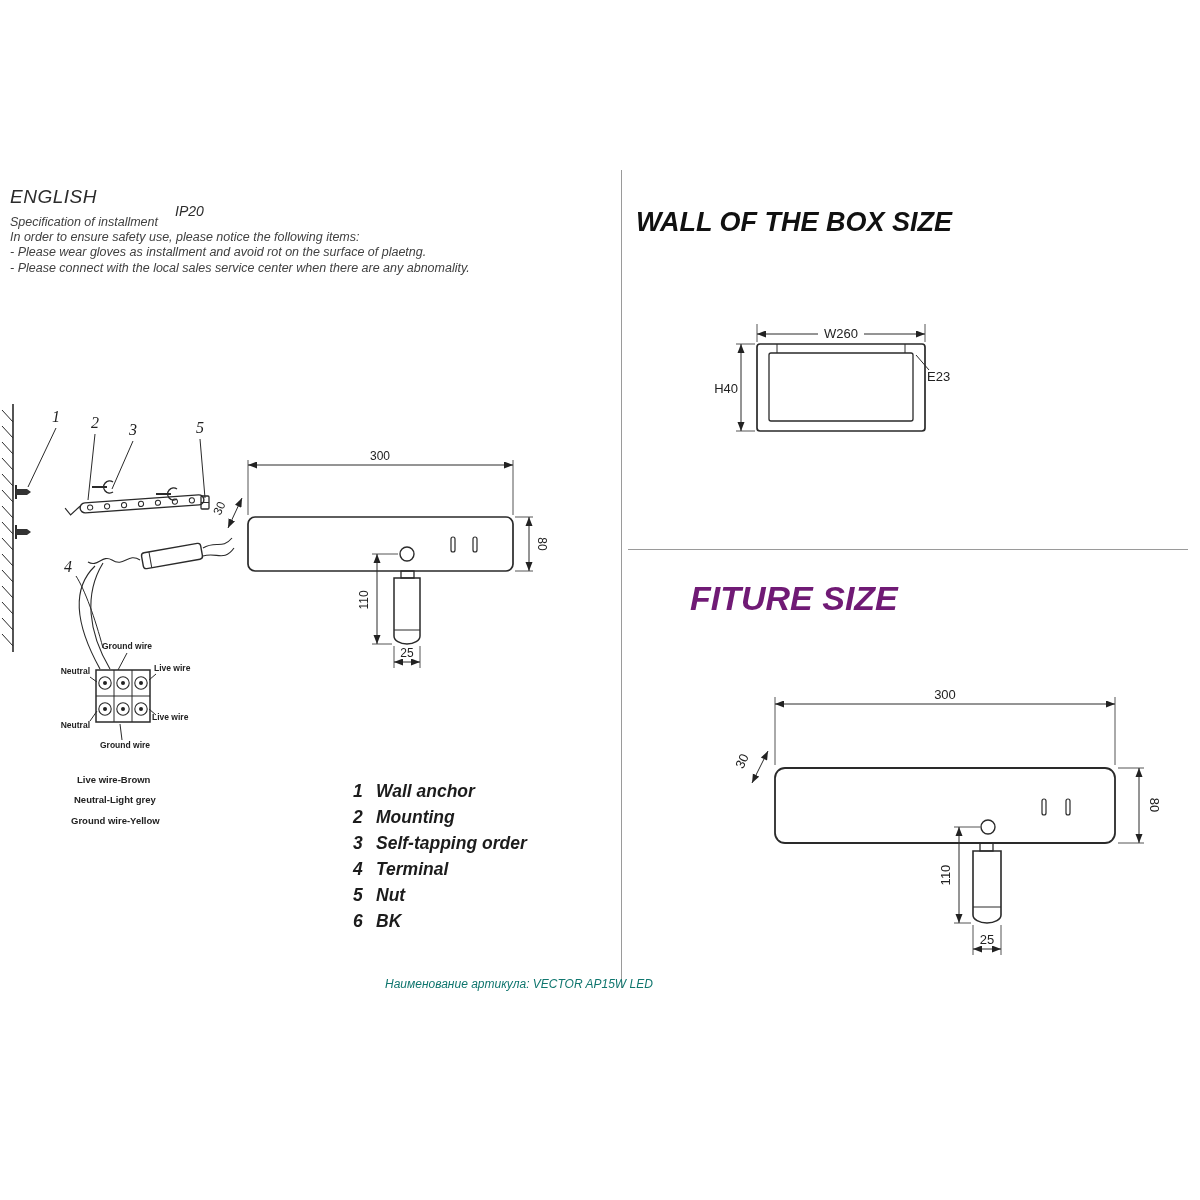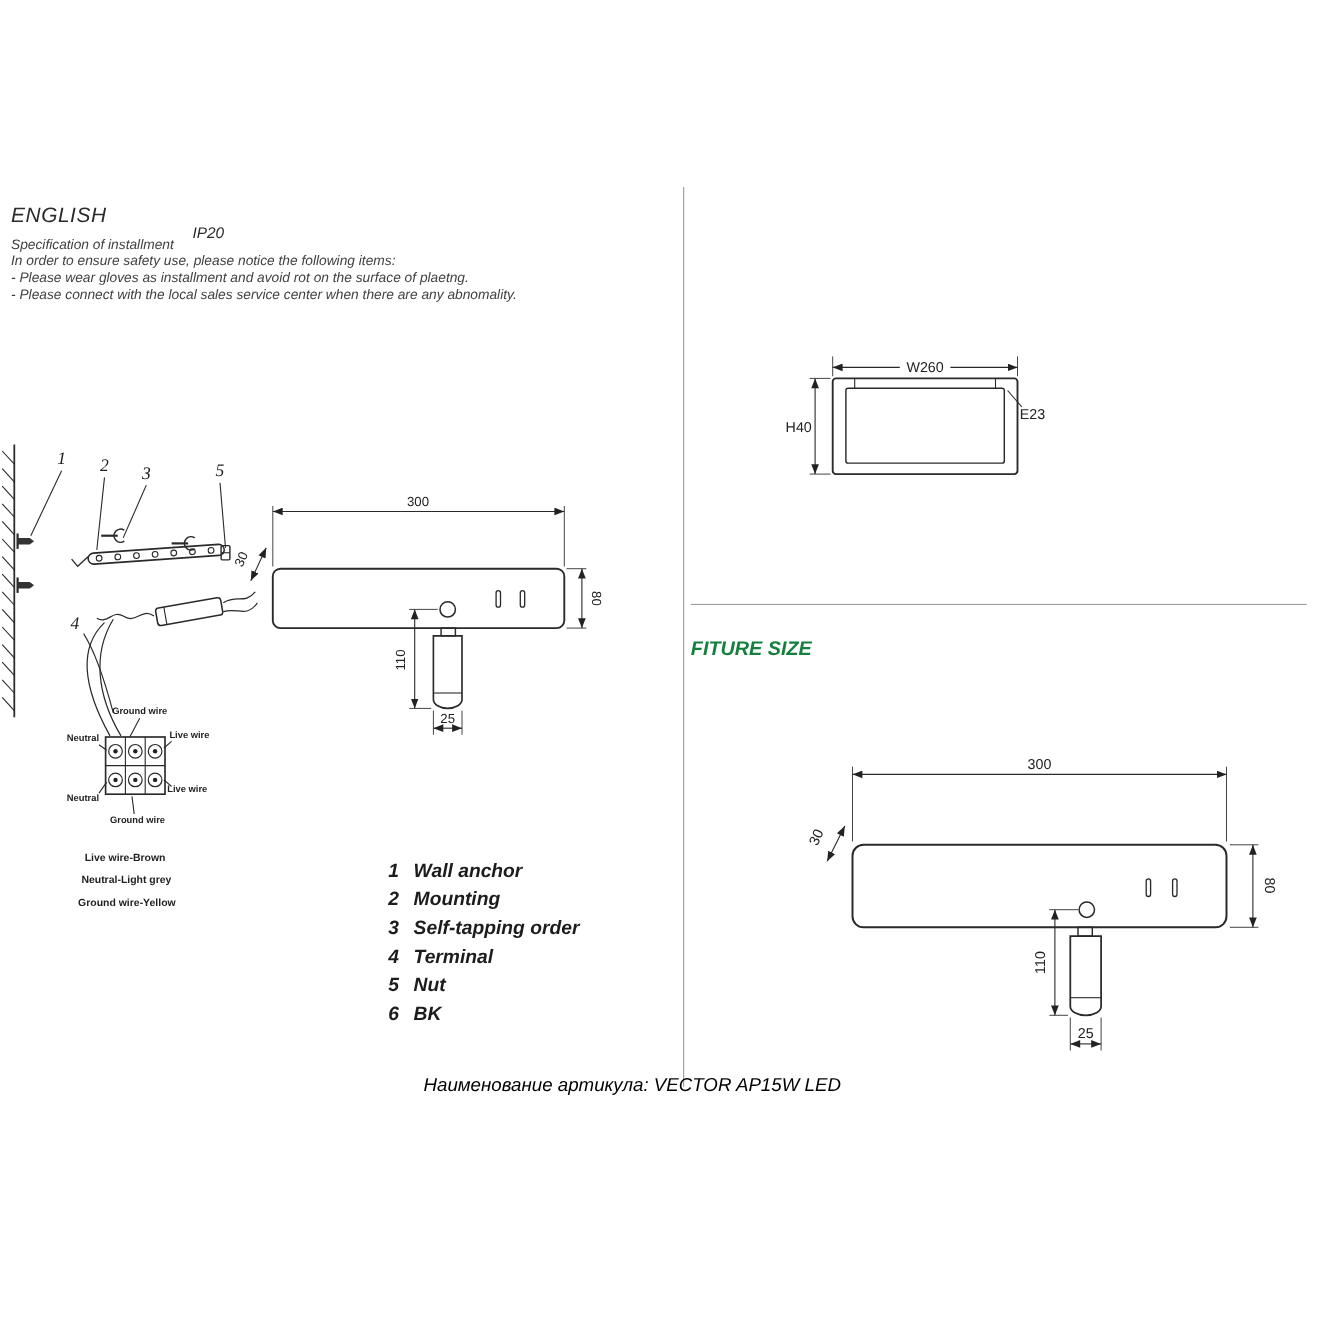--- a/index.html
+++ b/index.html
@@ -6,25 +6,25 @@
   html,body { background:#fff; }
   body { width:1200px; height:1200px; font-family:"Liberation Sans",sans-serif; color:#222; position:relative; }
   .page { position:absolute; left:0; top:0; width:1200px; height:1200px; background:#ffffff; overflow:hidden; }
   .abs { position:absolute;font-style:italic; }
   .vdiv { left:621px; top:170px; width:1px; height:818px; background:#9a9a9a; }
   .hdiv { left:628px; top:549px; width:560px; height:1px; background:#9a9a9a; }
   .lang-header { left:10px; top:186px; font-size:19px; color:#2b2b2b; letter-spacing:0.5px; }
   .ip { left:175px; top:203px; font-size:14px; color:#2b2b2b; }
   .spec { left:10px; top:215px; font-size:12.5px; line-height:15.2px; color:#414141; }
   .box-title { left:636px; top:207px; font-size:27px; font-weight:bold; color:#111; }
-  .fit-title { left:628px; top:579px; font-size:18px; font-weight:bold; color:#15803d; }
+  .fit-title { left:690px; top:579px; font-size:34px; font-weight:bold; color:#701a75; }
   .parts { left:353px; top:778px; font-size:17.5px; font-weight:600; color:#1c1c1c; }
   .parts .row { display:flex; height:26px; align-items:center; }
   .parts .n { width:23px; }
-  .footer { left:385px; top:977px; font-size:17px; color:#000000; }
+  .footer { left:385px; top:977px; font-size:12px; color:#0f766e; }
   svg { position:absolute; overflow:visible; }
   svg .ln { stroke:#2a2a2a; fill:none; }
   svg text { fill:#222; font-family:"Liberation Sans",sans-serif; }
   .dim { font-size:12px; }
   .dim13 { font-size:13px; }
   .callout { font-size:16px; font-family:"Liberation Serif",serif; font-style:italic; }
   .wire-label { font-size:8.5px; font-weight:bold; }
   .legend-t { font-size:9.5px; font-weight:bold; }
 </style>
 </head>
@@ -197,20 +197,21 @@
     <div class="row">
         <span class="n">5</span>
         <span>Nut</span>
       </div>
     <div class="row">
         <span class="n">6</span>
         <span>BK</span>
       </div>
   </div>
 
+  <div class="abs box-title">WALL OF THE BOX SIZE</div>
 
   <svg style="left:700px;top:298px" width="290" height="160" viewBox="0 0 290 160">
     <defs>
       <marker id="ae3" markerWidth="10" markerHeight="8" refX="9" refY="3.5" orient="auto" markerUnits="userSpaceOnUse">
           <path d="M0,0 L9,3.5 L0,7 Z" fill="#222"></path>
         </marker>
       <marker id="as3" markerWidth="10" markerHeight="8" refX="0" refY="3.5" orient="auto" markerUnits="userSpaceOnUse">
           <path d="M9,0 L0,3.5 L9,7 Z" fill="#222"></path>
         </marker>
     </defs>

